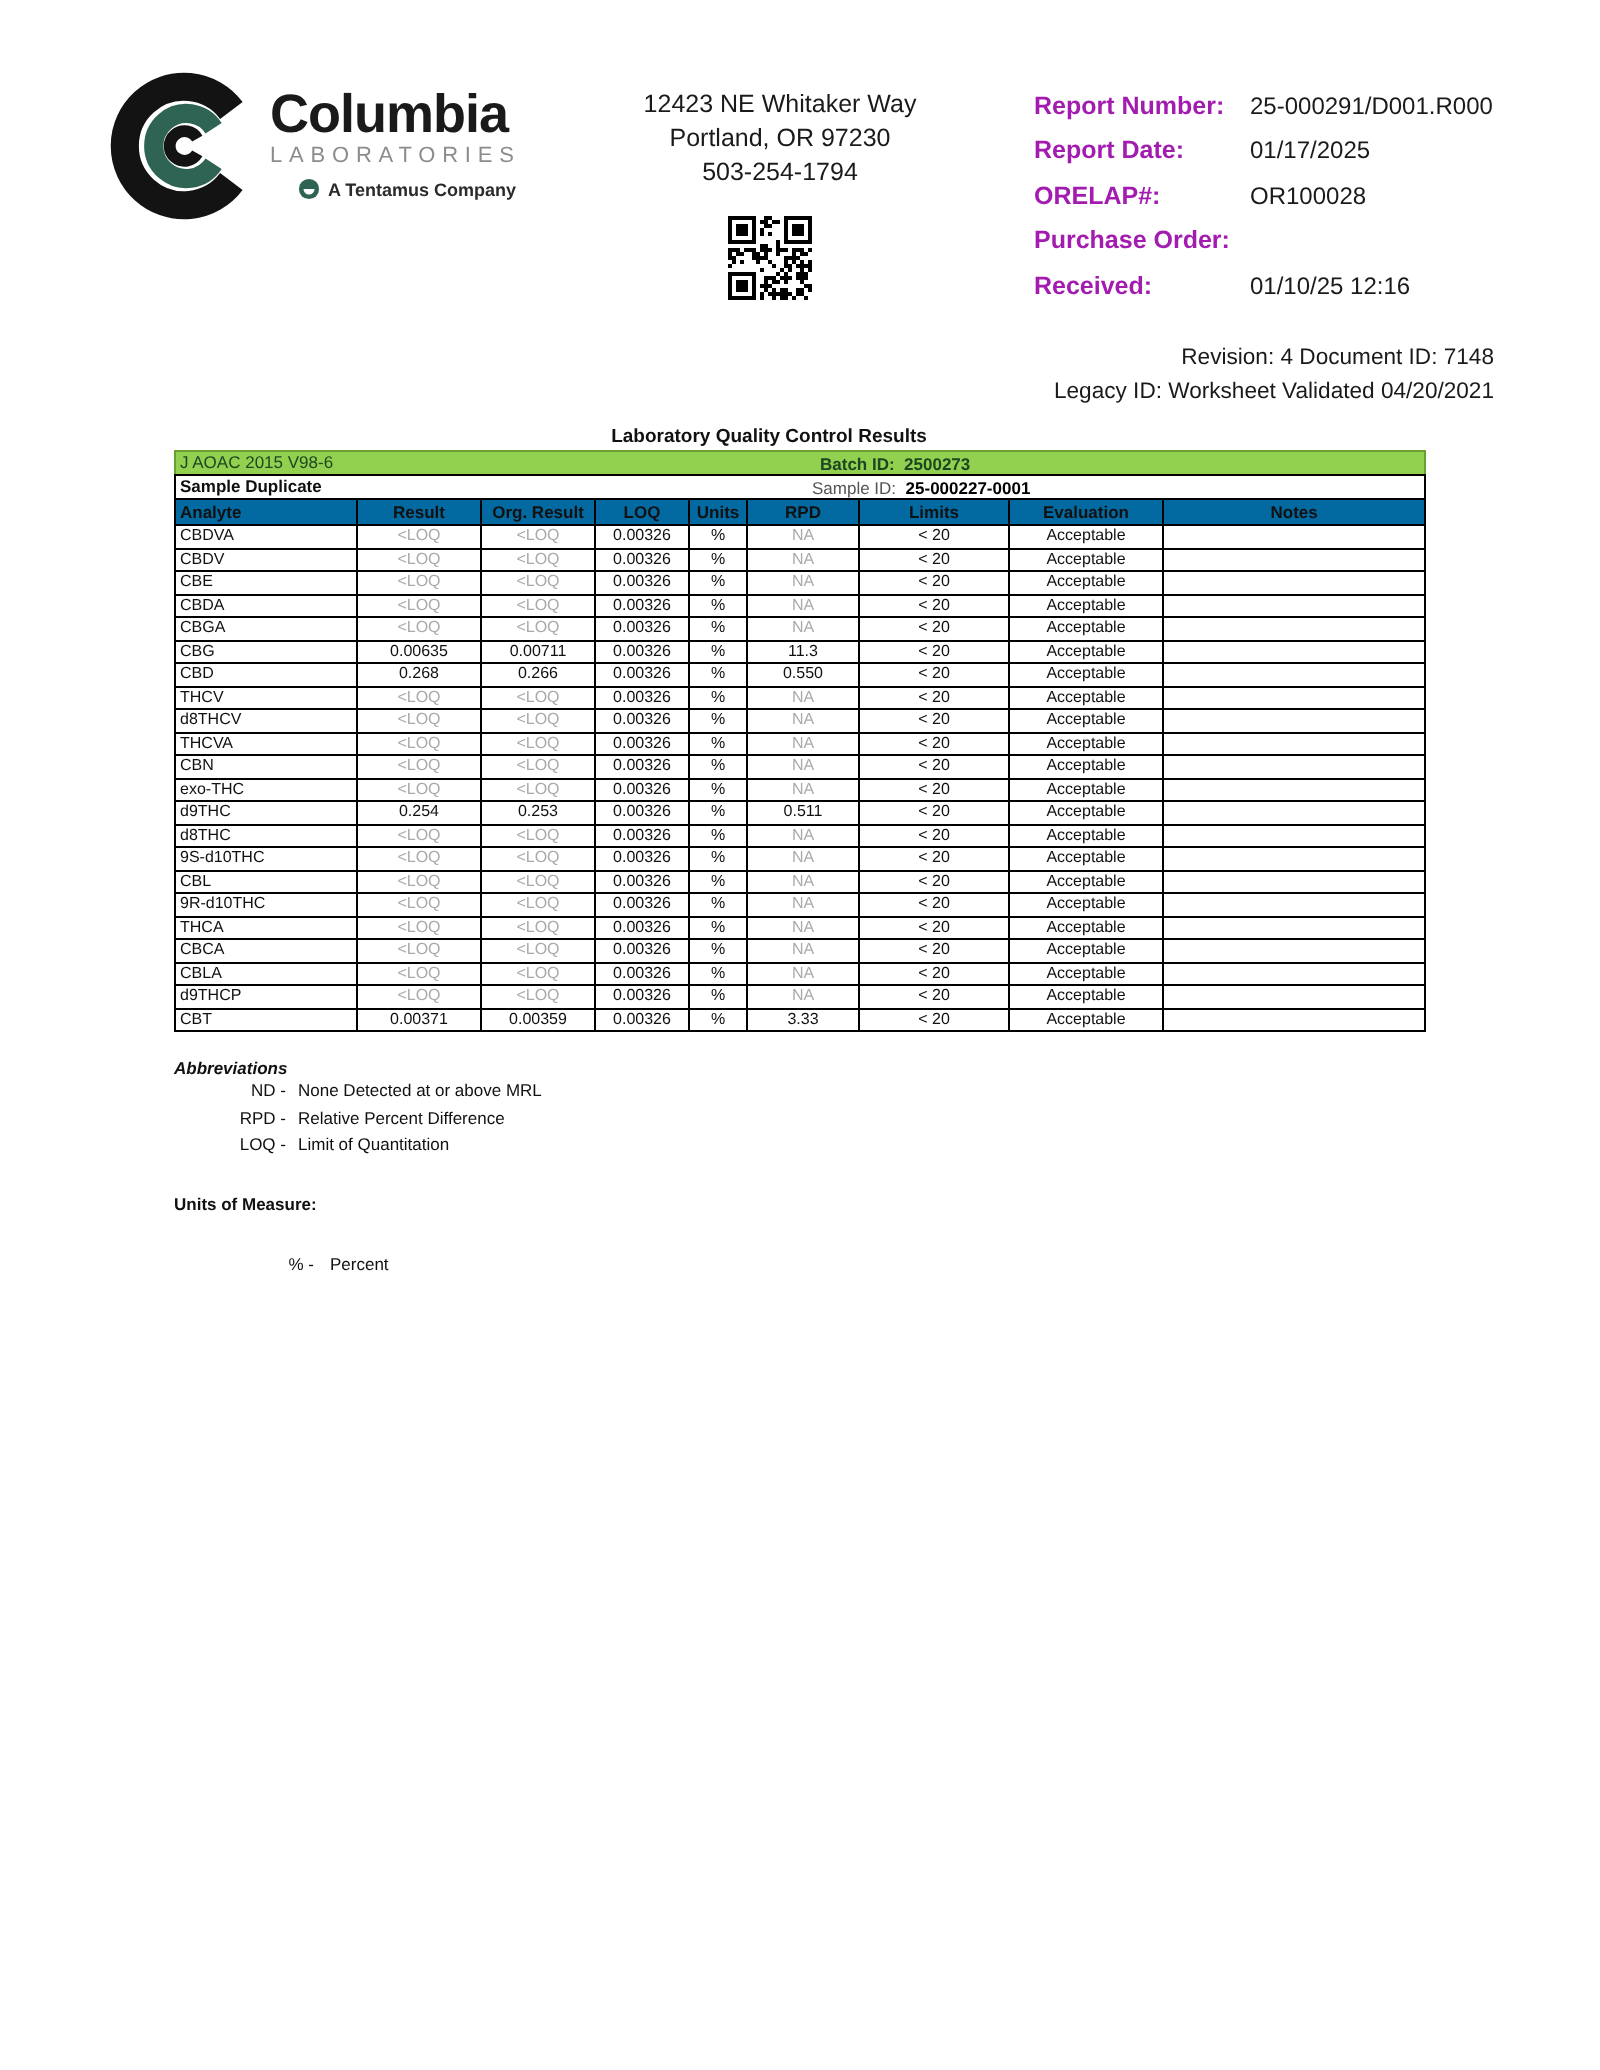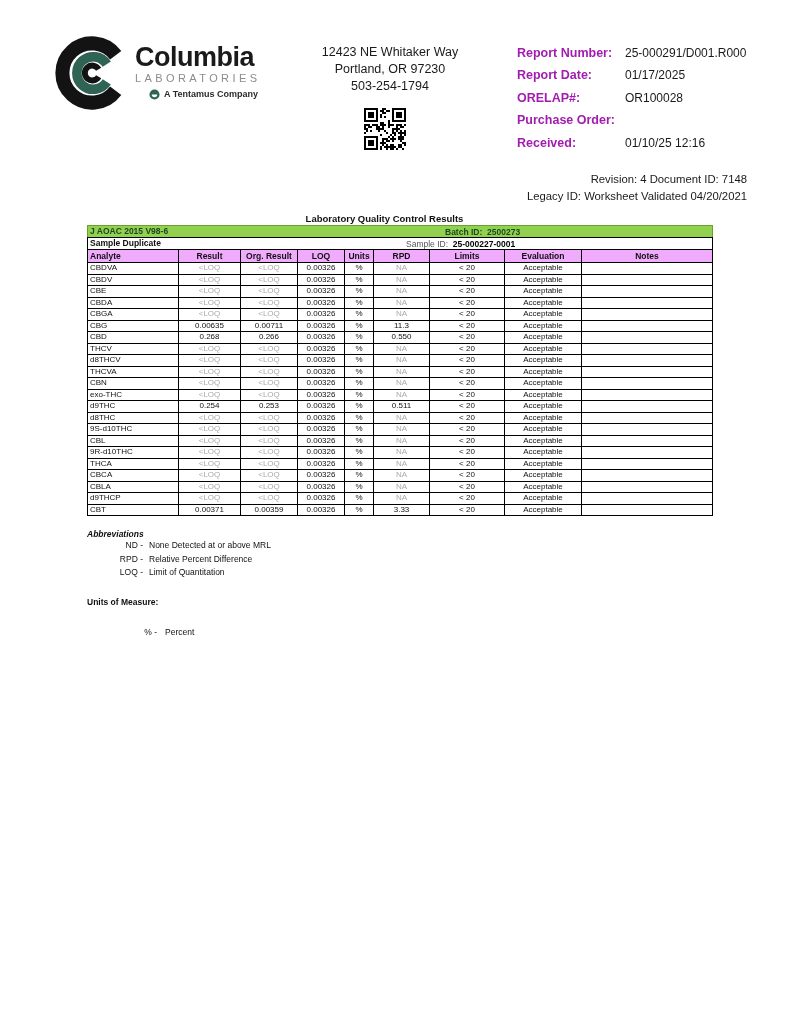--- a/index.html
+++ b/index.html
@@ -6,46 +6,46 @@
   html,body { background:#fff; }
   body { font-family:"Liberation Sans", sans-serif; color:#111; }
   .page { position:relative; width:800px; height:912px; background:#fff; overflow:hidden; }
 
   
   .logo-block { position:absolute; left:55px; top:36px; display:flex; align-items:flex-start; }
   .logo-mark { width:74px; height:74px; }
   .logo-text { margin-left:6px; padding-top:8px; }
   .logo-name { font-size:27px; font-weight:bold; color:#1a1a1a; letter-spacing:-0.5px; line-height:1; }
   .logo-sub { font-size:11px; color:#8c8c8c; letter-spacing:3.4px; margin-top:2px; line-height:1; }
-  .logo-tagline { display:flex; gap:4px; margin-top:5px; margin-left:14px; }
+  .logo-tagline { display:flex; align-items:center; gap:4px; margin-top:5px; margin-left:14px; }
   .logo-tagline .txt { font-size:9px; font-weight:bold; color:#2b2b2b; }
   .tentamus-dot { width:11px; height:11px; }
 
   .address-block { position:absolute; left:280px; top:44px; width:220px; text-align:center; font-size:12.5px; line-height:17px; color:#1a1a1a; }
   .qr { position:absolute; left:356px; top:100px; width:58px; height:58px; }
 
   .report-block { position:absolute; left:517px; top:46px; font-size:12px; }
   .report-row { height:22.4px; }
   .report-label { display:inline-block; width:108px; font-weight:bold; font-size:12.5px; color:#a21caf; }
   .report-value { font-size:12px; color:#1a1a1a;text-align:center; }
 
   .revision-block { position:absolute; right:53px; top:171px; text-align:right; font-size:11.3px; line-height:17px; color:#1a1a1a; }
 
   
   .table-title { position:absolute; left:72px; top:213px; width:625px; text-align:center; font-size:9.5px; font-weight:bold; color:#111; }
   .qc-table { position:absolute; left:87px; top:225px; width:625px; border-collapse:collapse; table-layout:fixed; }
   .qc-table td, .qc-table th { border:1px solid #000; font-size:8px; padding:0 2px; height:11.5px; line-height:10px; text-align:center; overflow:hidden; white-space:nowrap; }
   .qc-table .row-method td { background:#92d050; border:1px solid #6aa02e; border-bottom:1px solid #000; height:12px; position:relative; text-align:left; }
-  .row-method .method-name { font-weight:bold; font-size:8.5px; color:#1e4620; }
-  .row-method .batch-wrap { position:absolute; left:322px; top:1px; font-weight:bold; font-size:8.5px; color:#1e4620;margin-left:35px; }
+  .row-method .method-name { font-weight:normal; font-size:8.5px; color:#1e4620; }
+  .row-method .batch-wrap { position:absolute; left:322px; top:1px; font-weight:bold; font-size:8.5px; color:#1e4620; }
   .qc-table .row-sample td { background:#fff; height:12px; position:relative; text-align:left; }
   .row-sample .sample-type { font-weight:bold; font-size:8.5px; color:#0f0f0f; }
   .row-sample .sample-wrap { position:absolute; left:318px; top:1px; font-size:8.5px; color:#555; }
   .row-sample .sample-wrap b { color:#000; }
-  .qc-table th { background:#f0abfc; font-weight:bold; font-size:8.5px; height:13px; border-top:1.5px solid #000; border-bottom:1.5px solid #000; }
+  .qc-table th { background:#0369a1; font-weight:bold; font-size:8.5px; height:13px; border-top:1.5px solid #000; border-bottom:1.5px solid #000; }
   .qc-table th.left, .qc-table td.left { text-align:left; }
   .qc-table td.muted { color:#aaaaaa; }
 
   
   .abbr-block { position:absolute; left:87px; top:529px; font-size:8.5px; color:#111; }
   .abbr-title { font-weight:bold; font-style:italic; font-size:8.5px; }
   .abbr-item { margin-top:0; line-height:13.5px; }
   .abbr-key { display:inline-block; width:56px; text-align:right; }
   .abbr-def { margin-left:6px; }
 

